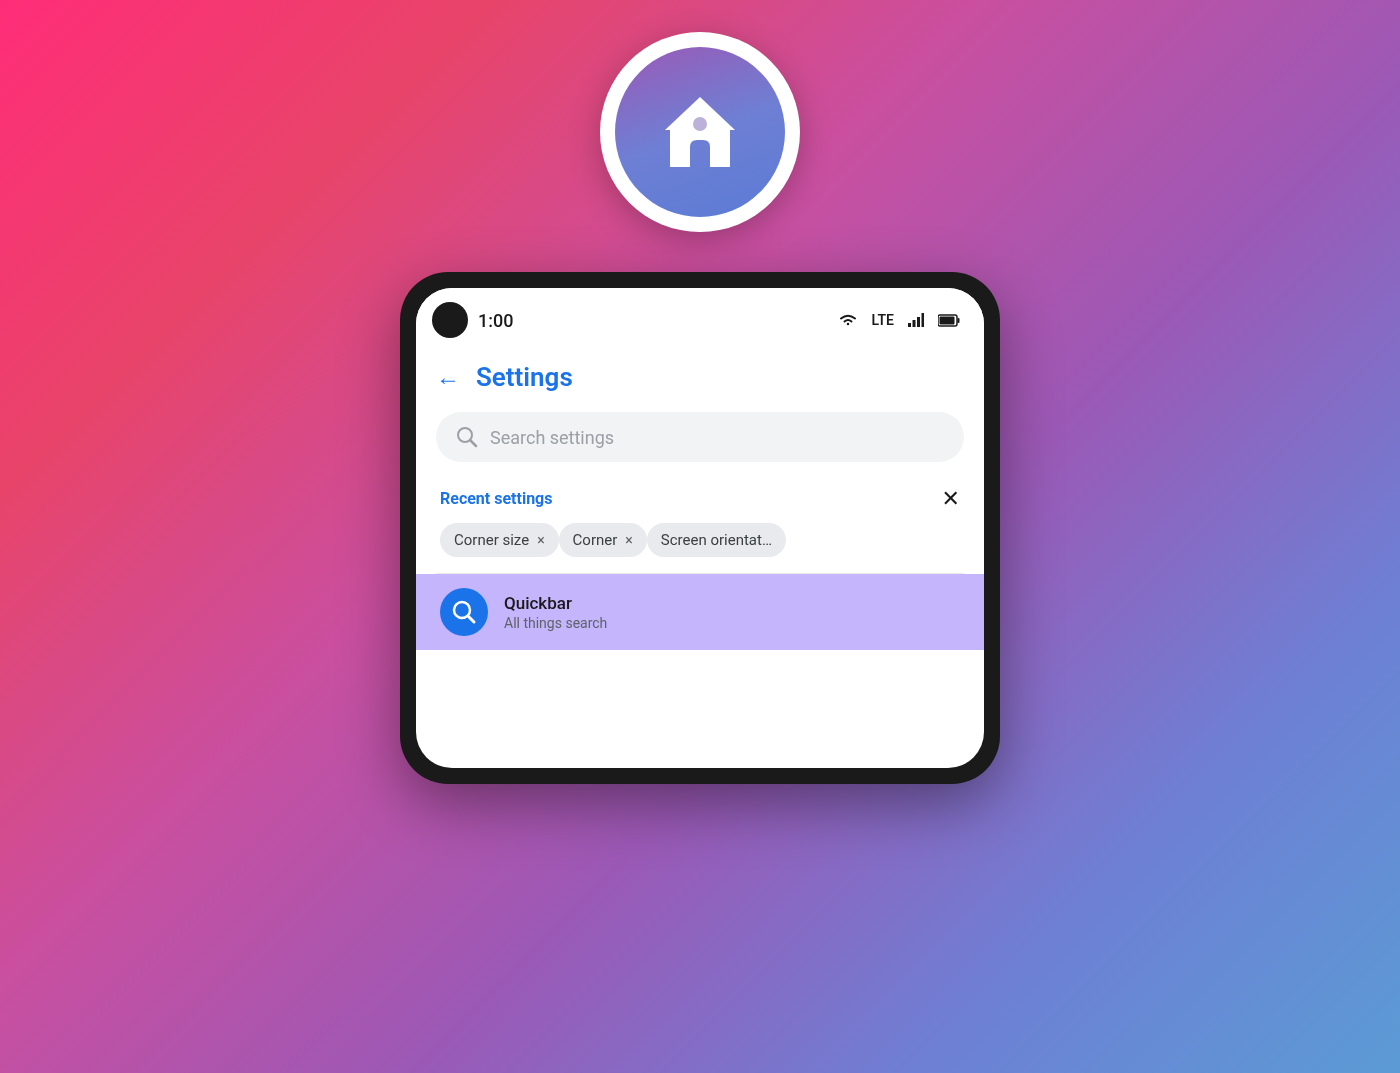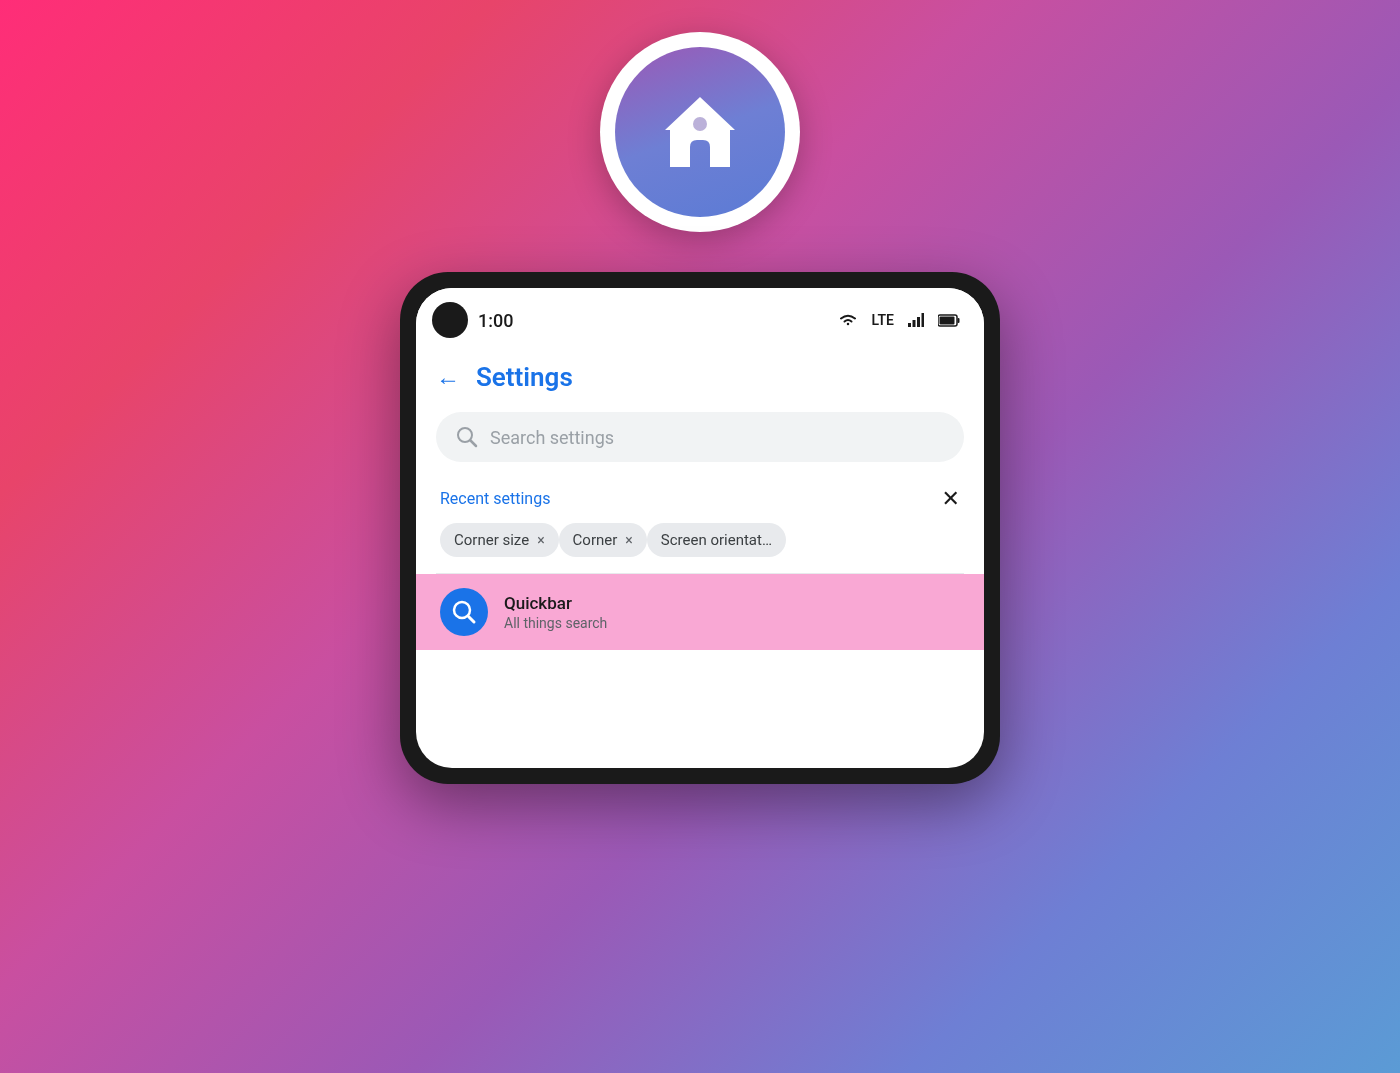--- a/index.html
+++ b/index.html
@@ -168,21 +168,21 @@
       display: flex;
       justify-content: space-between;
       align-items: center;
       padding: 8px 24px 12px 24px;
       background: white;
     }
 
     .recent-settings-title {
       color: #1a73e8;
       font-size: 16px;
-      font-weight: 400;
+      font-weight: 700;
     }
 
     .close-btn {
       color: #1a1a1a;
       font-size: 22px;
       cursor: pointer;
       font-weight: 400;
     }
 
     
@@ -216,21 +216,21 @@
       background: #e8eaed;
       margin: 0 20px;
     }
 
     
     .list-item {
       display: flex;
       align-items: center;
       gap: 16px;
       padding: 14px 24px;
-      background: #f9a8d4;
+      background: #c4b5fd;
       cursor: pointer;
     }
 
     .list-item-icon {
       width: 48px;
       height: 48px;
       border-radius: 50%;
       display: flex;
       align-items: center;
       justify-content: center;

